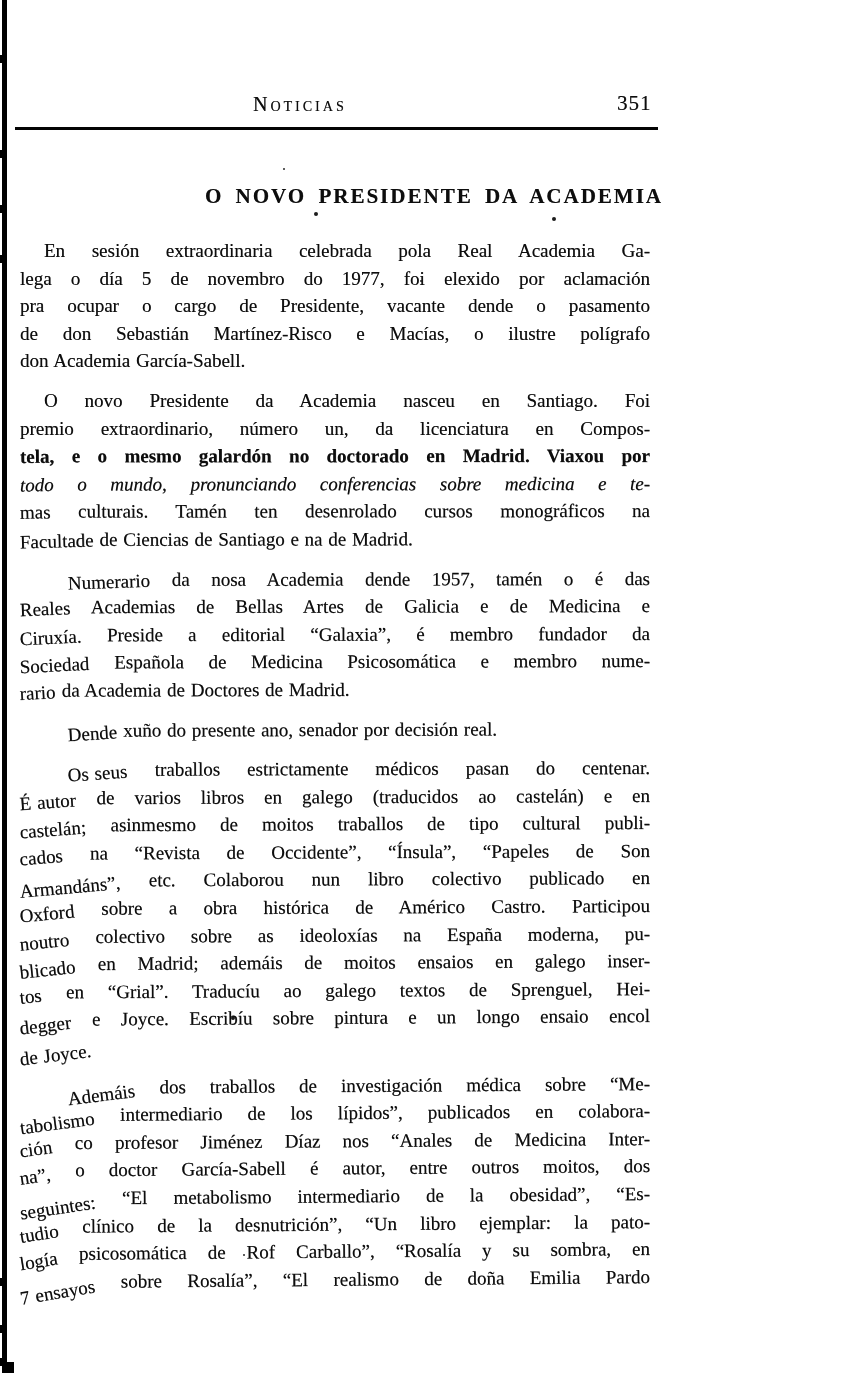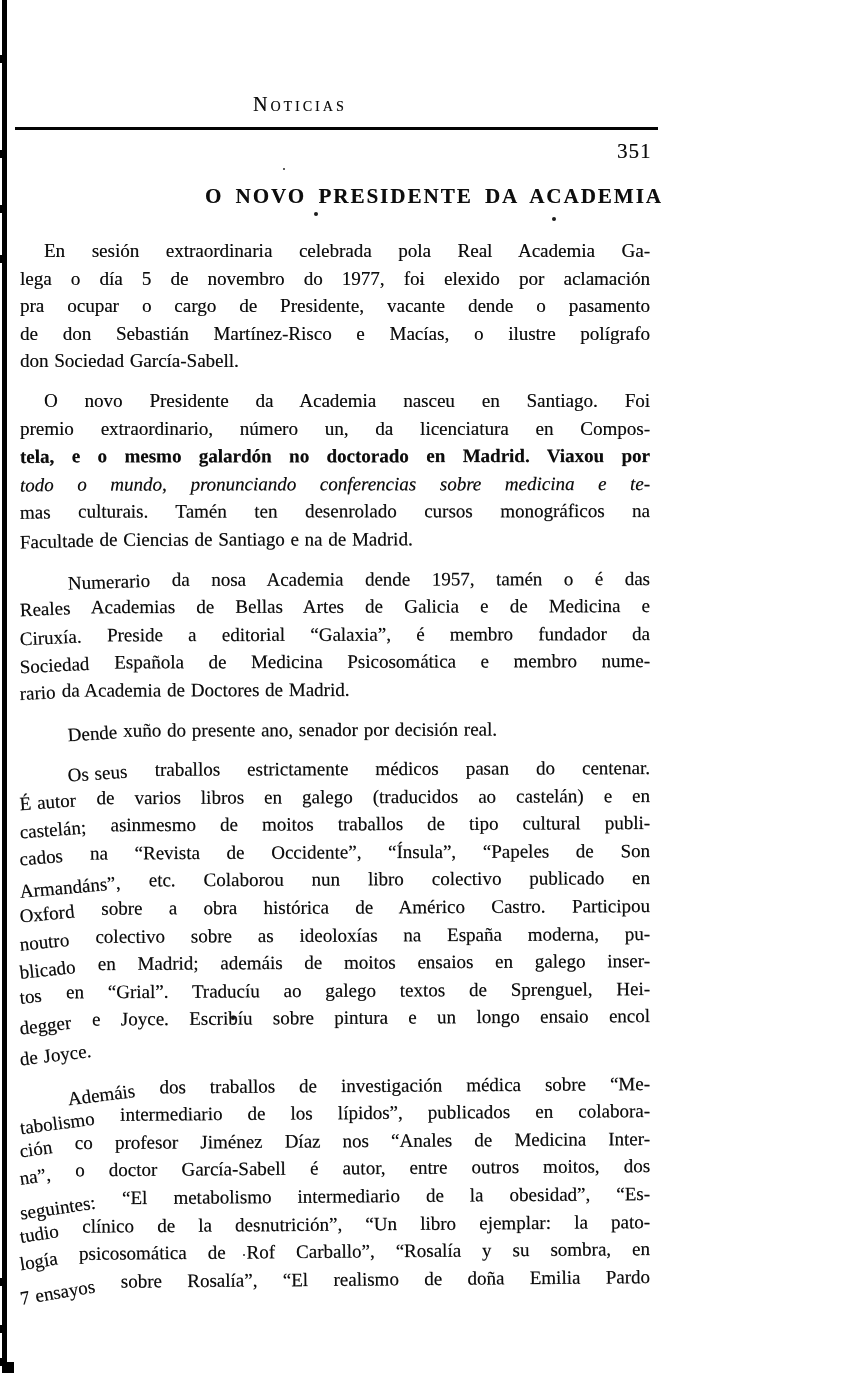--- a/index.html
+++ b/index.html
@@ -35,21 +35,21 @@
                 420px 280px 0 0 #2a2a2a, 283px 168px 0 0 #2a2a2a,
                 232px 1017px 0 1px #1c1c1c, 243px 1254px 0 0 #2a2a2a;
   }
   
   .running-header {
     position: absolute; top: 93px; left: 253px;
     font-variant: small-caps; font-size: 20px; letter-spacing: 3px;
   }
   .page-number {
     position: absolute; top: 91px; left: 617px;
-    font-size: 21px; letter-spacing: 1px; margin-top: 48px;
+    font-size: 21px; letter-spacing: 1px;
   }
   .header-rule {
     position: absolute; top: 127px; left: 15px;
     width: 643px; height: 3px; background: #040404;
   }
   
   .article-title {
     position: absolute; top: 184px; left: 18px; width: 645px;
     text-align: right; font-size: 21px; font-weight: bold;
     letter-spacing: 2px; word-spacing: 5px; white-space: nowrap;
@@ -78,21 +78,21 @@
   <div class="header-rule"></div>
 
   <div class="article-title">O NOVO PRESIDENTE DA ACADEMIA</div>
 
   <div class="body-text">
       <div class="para">
         <div class="line first just">En sesión extraordinaria celebrada pola Real Academia Ga-</div>
         <div class="line just">lega o día 5 de novembro do 1977, foi elexido por aclamación</div>
         <div class="line just">pra ocupar o cargo de Presidente, vacante dende o pasamento</div>
         <div class="line just">de don Sebastián Martínez-Risco e Macías, o ilustre polígrafo</div>
-        <div class="line">don Sociedad García-Sabell.</div>
+        <div class="line">don Academia García-Sabell.</div>
       </div>
       <div class="para">
         <div class="line first just">O novo Presidente da Academia nasceu en Santiago. Foi</div>
         <div class="line just">premio extraordinario, número un, da licenciatura en Compos-</div>
         <div class="line just" style="transform: rotate(-0.03deg); transform-origin: 100% 50%; font-weight: bold;"><span class="curl" style="transform: rotate(-0.57deg) translateY(0.3px);">tela,</span> e o mesmo galardón no doctorado en Madrid. Viaxou por</div>
         <div class="line just" style="transform: rotate(-0.05deg); transform-origin: 100% 50%; font-style: italic;"><span class="curl" style="transform: rotate(-0.87deg) translateY(0.4px);">todo</span> o mundo, pronunciando conferencias sobre medicina e te-</div>
         <div class="line just" style="transform: rotate(-0.06deg); transform-origin: 100% 50%;"><span class="curl" style="transform: rotate(-1.15deg) translateY(0.6px);">mas</span> culturais. Tamén ten desenrolado cursos monográficos na</div>
         <div class="line" style="transform: rotate(-0.08deg); transform-origin: 100% 50%;"><span class="curl" style="transform: rotate(-1.45deg) translateY(0.7px);">Facultade</span> de Ciencias de Santiago e na de Madrid.</div>
       </div>
       <div class="para">

